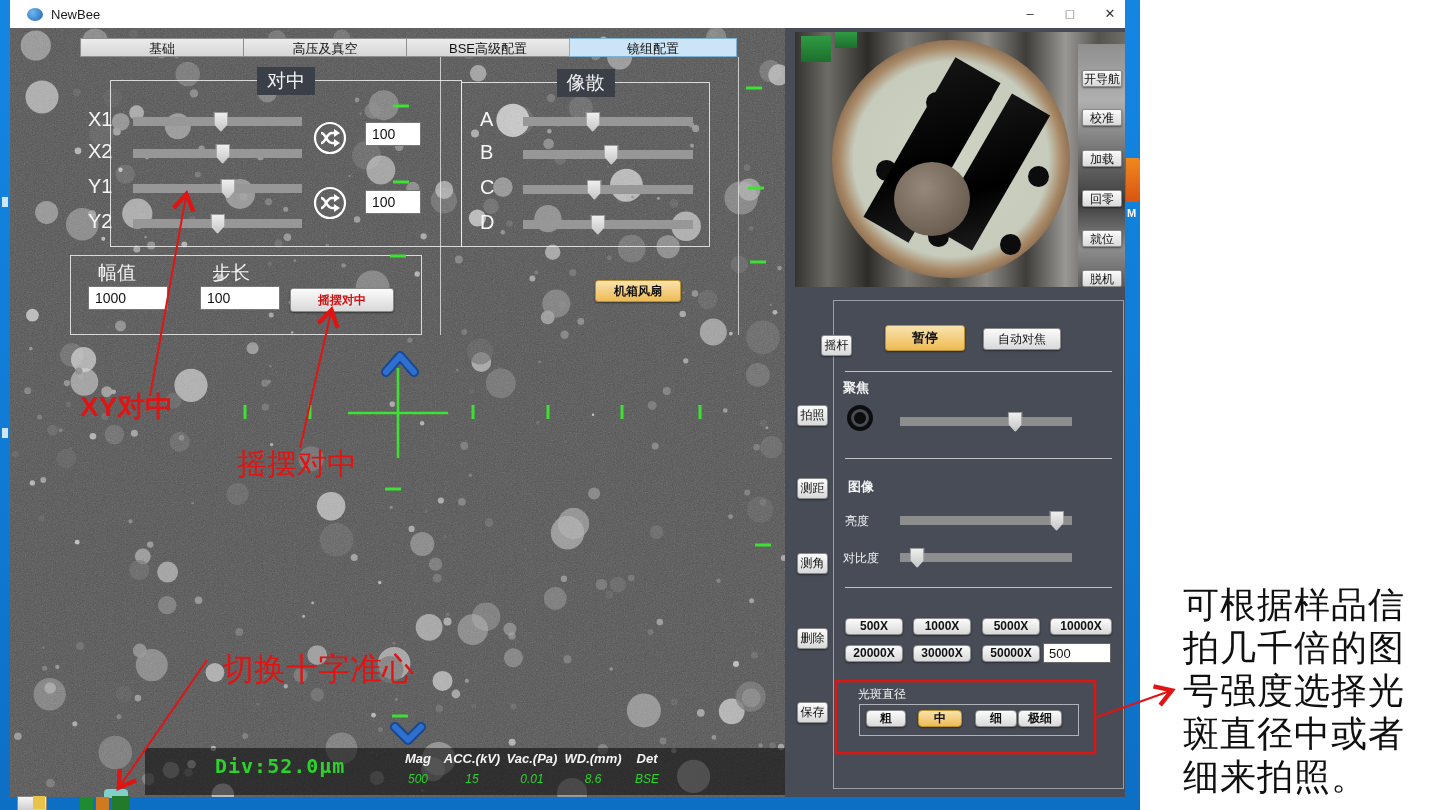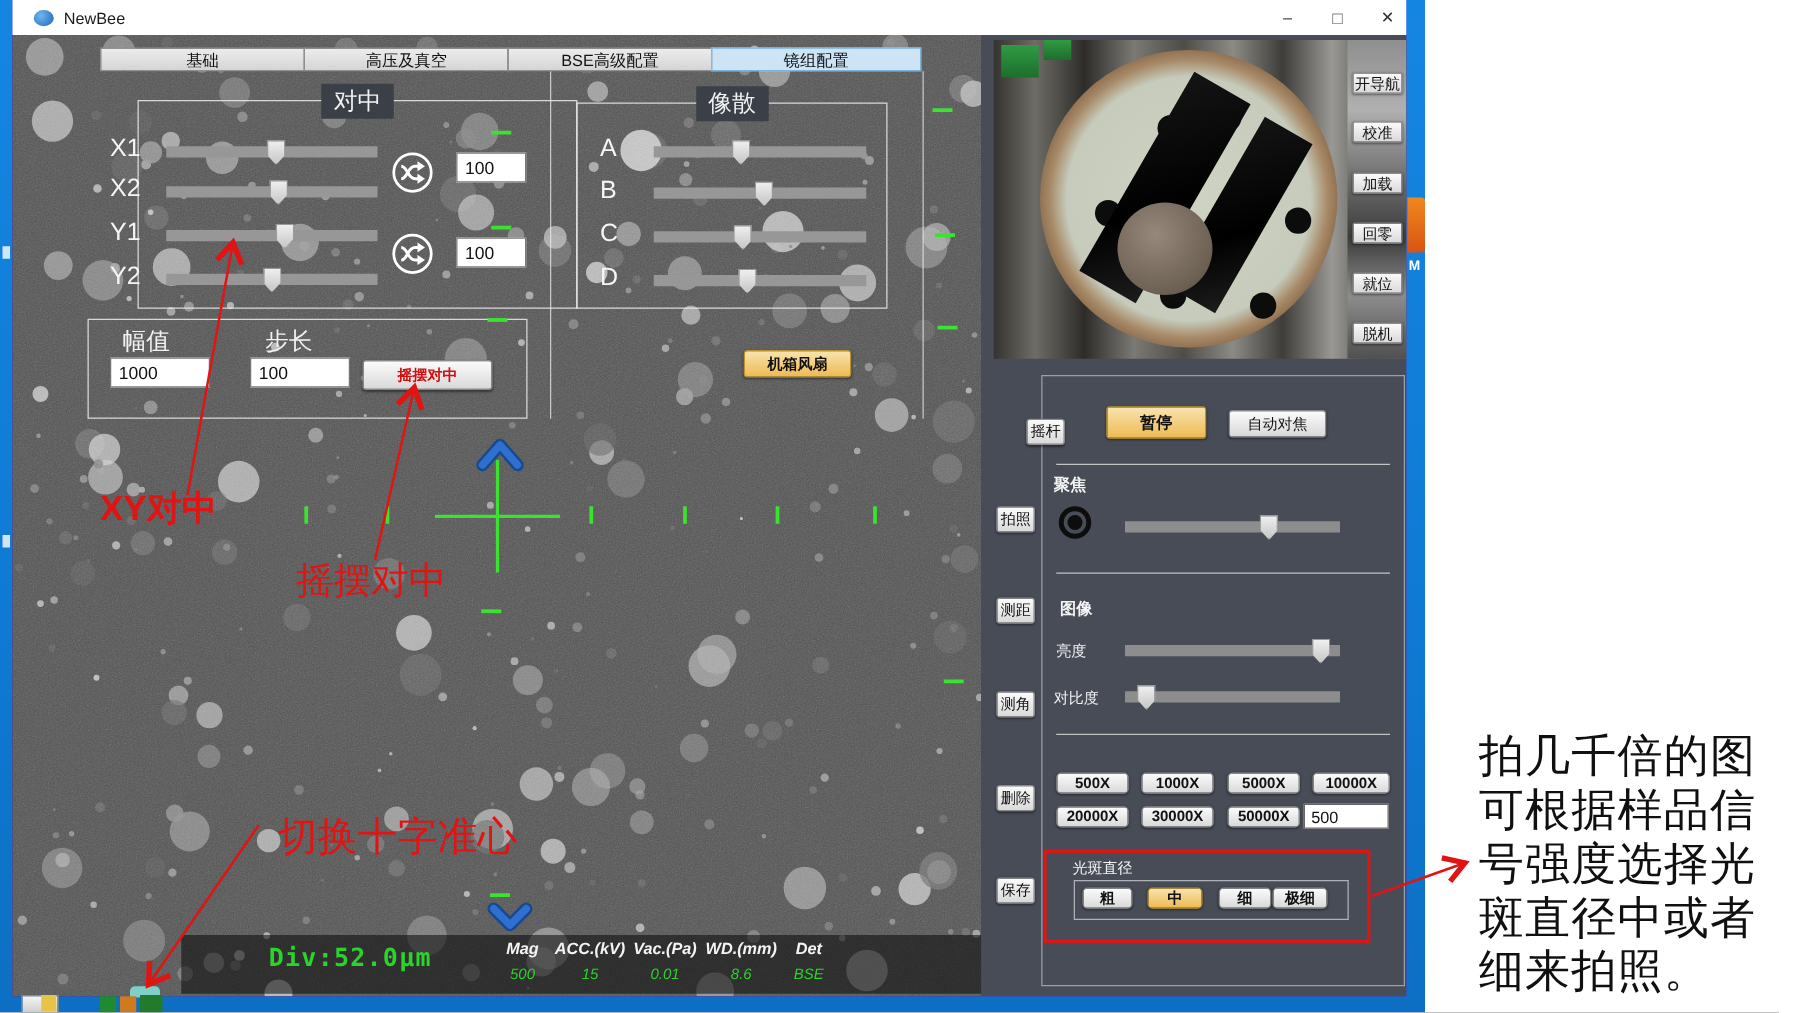--- a/index.html
+++ b/index.html
@@ -56,21 +56,21 @@
   .camera{position:absolute;left:10px;top:4px;width:330px;height:255px;overflow:hidden;
           background:linear-gradient(90deg,#35332f 0%,#6e6c66 10%,#2e2c29 22%,#7b7974 34%,#504d48 46%,#8c8a85 58%,#3f3d39 70%,#9a9894 82%,#55534e 92%,#6f6d68 100%);}
   .cam-ring{position:absolute;left:37px;top:8px;width:238px;height:238px;border-radius:50%;
             background:radial-gradient(circle,#cfd3c4 0%,#c6cbbc 58%,#a88a68 66%,#6e5038 78%,#4a3526 90%,#2e2018 100%);
             overflow:hidden;}
   .cam-hole{position:absolute;width:21px;height:21px;border-radius:50%;background:#0c0c0c;}
   .cam-tape{position:absolute;background:linear-gradient(135deg,#141414,#000 60%,#1c1c1c);}
   .cam-stub{position:absolute;left:62px;top:122px;width:76px;height:74px;border-radius:50%;
             background:radial-gradient(circle at 40% 35%,#96887a,#6d6154 70%,#4e4539);}
   .cam-green{position:absolute;background:linear-gradient(#2f9b42,#1d6e2d);}
-  .navcol{position:absolute;left:283px;top:0;width:47px;height:255px;
+  .navcol{position:absolute;left:283px;top:12px;width:47px;height:255px;
           background:linear-gradient(180deg,#8f8f8f,#b0b0b0 22%,#6a6a6a 45%,#3c3c3c 62%,#8d8d8d 80%,#505050 100%);text-decoration:underline;}
   .navbtn{position:absolute;left:4px;width:40px;height:17px;line-height:16px;font-size:12px;border-radius:2px;}
   .ctlbox{position:absolute;left:48px;top:272px;width:289px;height:487px;border:1px solid #9aa0a8;z-index:2;}
   .divider{position:absolute;height:1px;background:rgba(225,225,225,.8);z-index:3;}
   .ctl-label{position:absolute;color:#f3f3f3;font-size:13px;font-weight:bold;z-index:4;}
   .target{position:absolute;width:26px;height:26px;border:4px solid #0d0d0d;border-radius:50%;box-sizing:border-box;z-index:4;}
   .target:after{content:"";position:absolute;left:3px;top:3px;right:3px;bottom:3px;background:#0d0d0d;border-radius:50%;}
   .magbtn{height:17px;line-height:15px;font-size:12px;font-weight:bold;border-radius:4px;}
   .spotbtn{height:17px;line-height:15px;font-size:12px;font-weight:bold;border-radius:4px;}
   .maginput{position:absolute;background:#fff;border:1px solid #666;font-size:13px;color:#111;
@@ -695,19 +695,19 @@
       <line x1="207" y1="660" x2="120" y2="786" marker-end="url(#arrowV)"></line>
       <line x1="1097" y1="717" x2="1170" y2="691" marker-end="url(#arrowV)"></line>
       <rect x="836" y="681" width="259" height="72" stroke-width="2.6"></rect>
     </g>
   </svg>
   <div class="red-note" style="left:80px;top:388px;font-size:28px;font-weight:bold;">XY对中</div>
   <div class="red-note" style="left:237px;top:444px;font-size:30px;font-family:'Liberation Serif','DejaVu Serif',serif;">摇摆对中</div>
   <div class="red-note" style="left:222px;top:648px;font-size:32px;font-family:'Liberation Serif','DejaVu Serif',serif;">切换十字准心</div>
 
   <div class="note-block">
+    <div>可根据样品信</div>
     <div>拍几千倍的图</div>
-    <div>可根据样品信</div>
     <div>号强度选择光</div>
     <div>斑直径中或者</div>
     <div>细来拍照。</div>
   </div>
 </div>
 
 </body></html>

